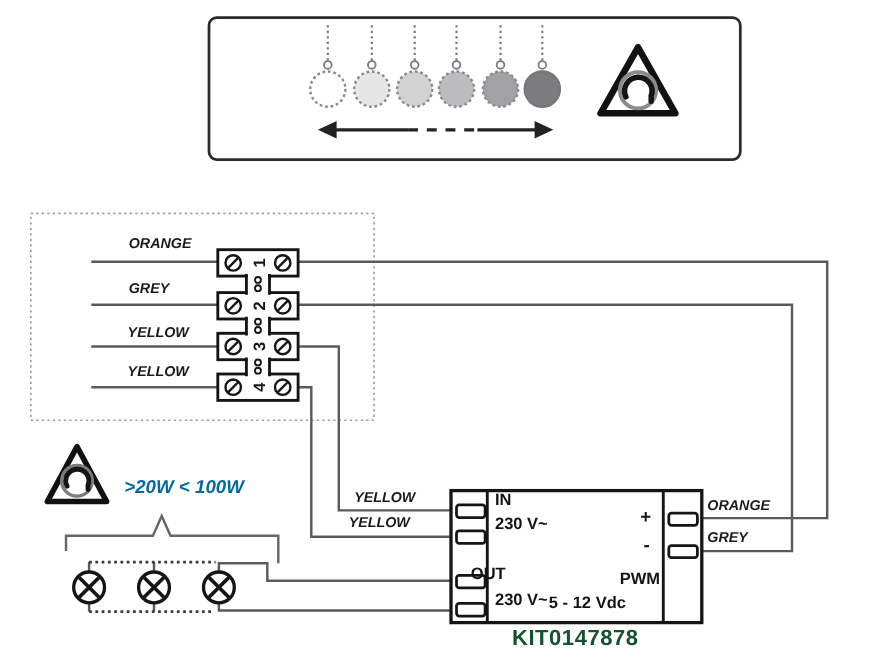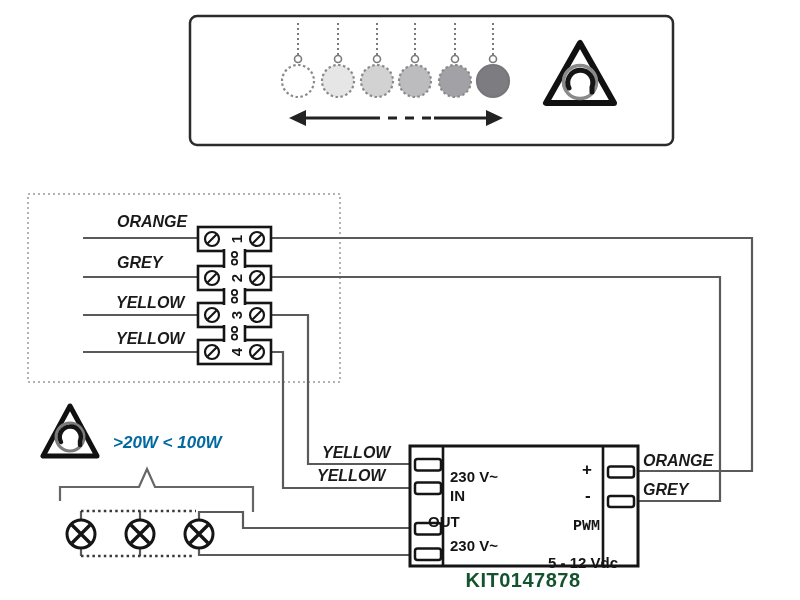--- a/index.html
+++ b/index.html
@@ -4,21 +4,21 @@
 <style>
   html,body{margin:0;padding:0;}
   body{
     width:800px;height:600px;position:relative;background:#ffffff;
     font-family:"Liberation Sans", sans-serif;color:#151515;overflow:hidden;
   }
   #stage{position:absolute;left:0;top:0;width:800px;height:600px;}
   svg{position:absolute;left:0;top:0;}
   svg text{font-family:"Liberation Sans", sans-serif;font-weight:bold;fill:#151515;}
   .lbl{
-    position:absolute;font-weight:bold;font-style:italic;font-size:16px;
+    position:absolute;font-weight:bold;font-style:italic;font-size:13px;
     letter-spacing:0px;white-space:nowrap;color:#1a1a1a;
   }
   .dev{
     position:absolute;font-weight:bold;font-size:15px;white-space:nowrap;color:#141414;
   }
   .power{position:absolute;font-weight:bold;font-style:italic;font-size:17px;color:#0369a1;white-space:nowrap;}
   .model{
     position:absolute;left:408px;top:569px;width:230px;text-align:center;
     font-weight:bold;font-size:20px;color:#14532d;letter-spacing:.5px;
   }
@@ -212,24 +212,24 @@
   <div class="lbl" style="left:116px;top:330px;">YELLOW</div>
 
   <div class="power" style="left:113px;top:433px;">&gt;20W &lt; 100W</div>
 
   <div class="lbl" style="left:322px;top:444px;">YELLOW</div>
   <div class="lbl" style="left:317px;top:467px;">YELLOW</div>
 
   <div class="lbl" style="left:643px;top:452px;">ORANGE</div>
   <div class="lbl" style="left:643px;top:481px;">GREY</div>
 
-  <div class="dev" style="left:450px;top:446px;margin-top:41px;">IN</div>
+  <div class="dev" style="left:450px;top:446px;">IN</div>
   <div class="dev" style="left:450px;top:468px;">230 V~</div>
   <div class="dev" style="left:428px;top:513px;">OUT</div>
   <div class="dev" style="left:450px;top:537px;">230 V~</div>
   <div class="dev" style="left:582px;top:460px;font-size:17px;">+</div>
   <div class="dev" style="left:585px;top:486px;font-size:17px;">-</div>
-  <div class="dev ralign" style="left:548px;top:518px;width:52px;font-family:Liberation Mono, monospace;">PWM</div>
-  <div class="dev ralign" style="left:536px;top:540px;width:82px;margin-top:14px;">5 - 12 Vdc</div>
+  <div class="dev ralign" style="left:548px;top:518px;width:52px;">PWM</div>
+  <div class="dev ralign" style="left:487px;top:540px;width:82px;">5 - 12 Vdc</div>
 
   <div class="model">KIT0147878</div>
 
 </div>
 
 </body></html>

